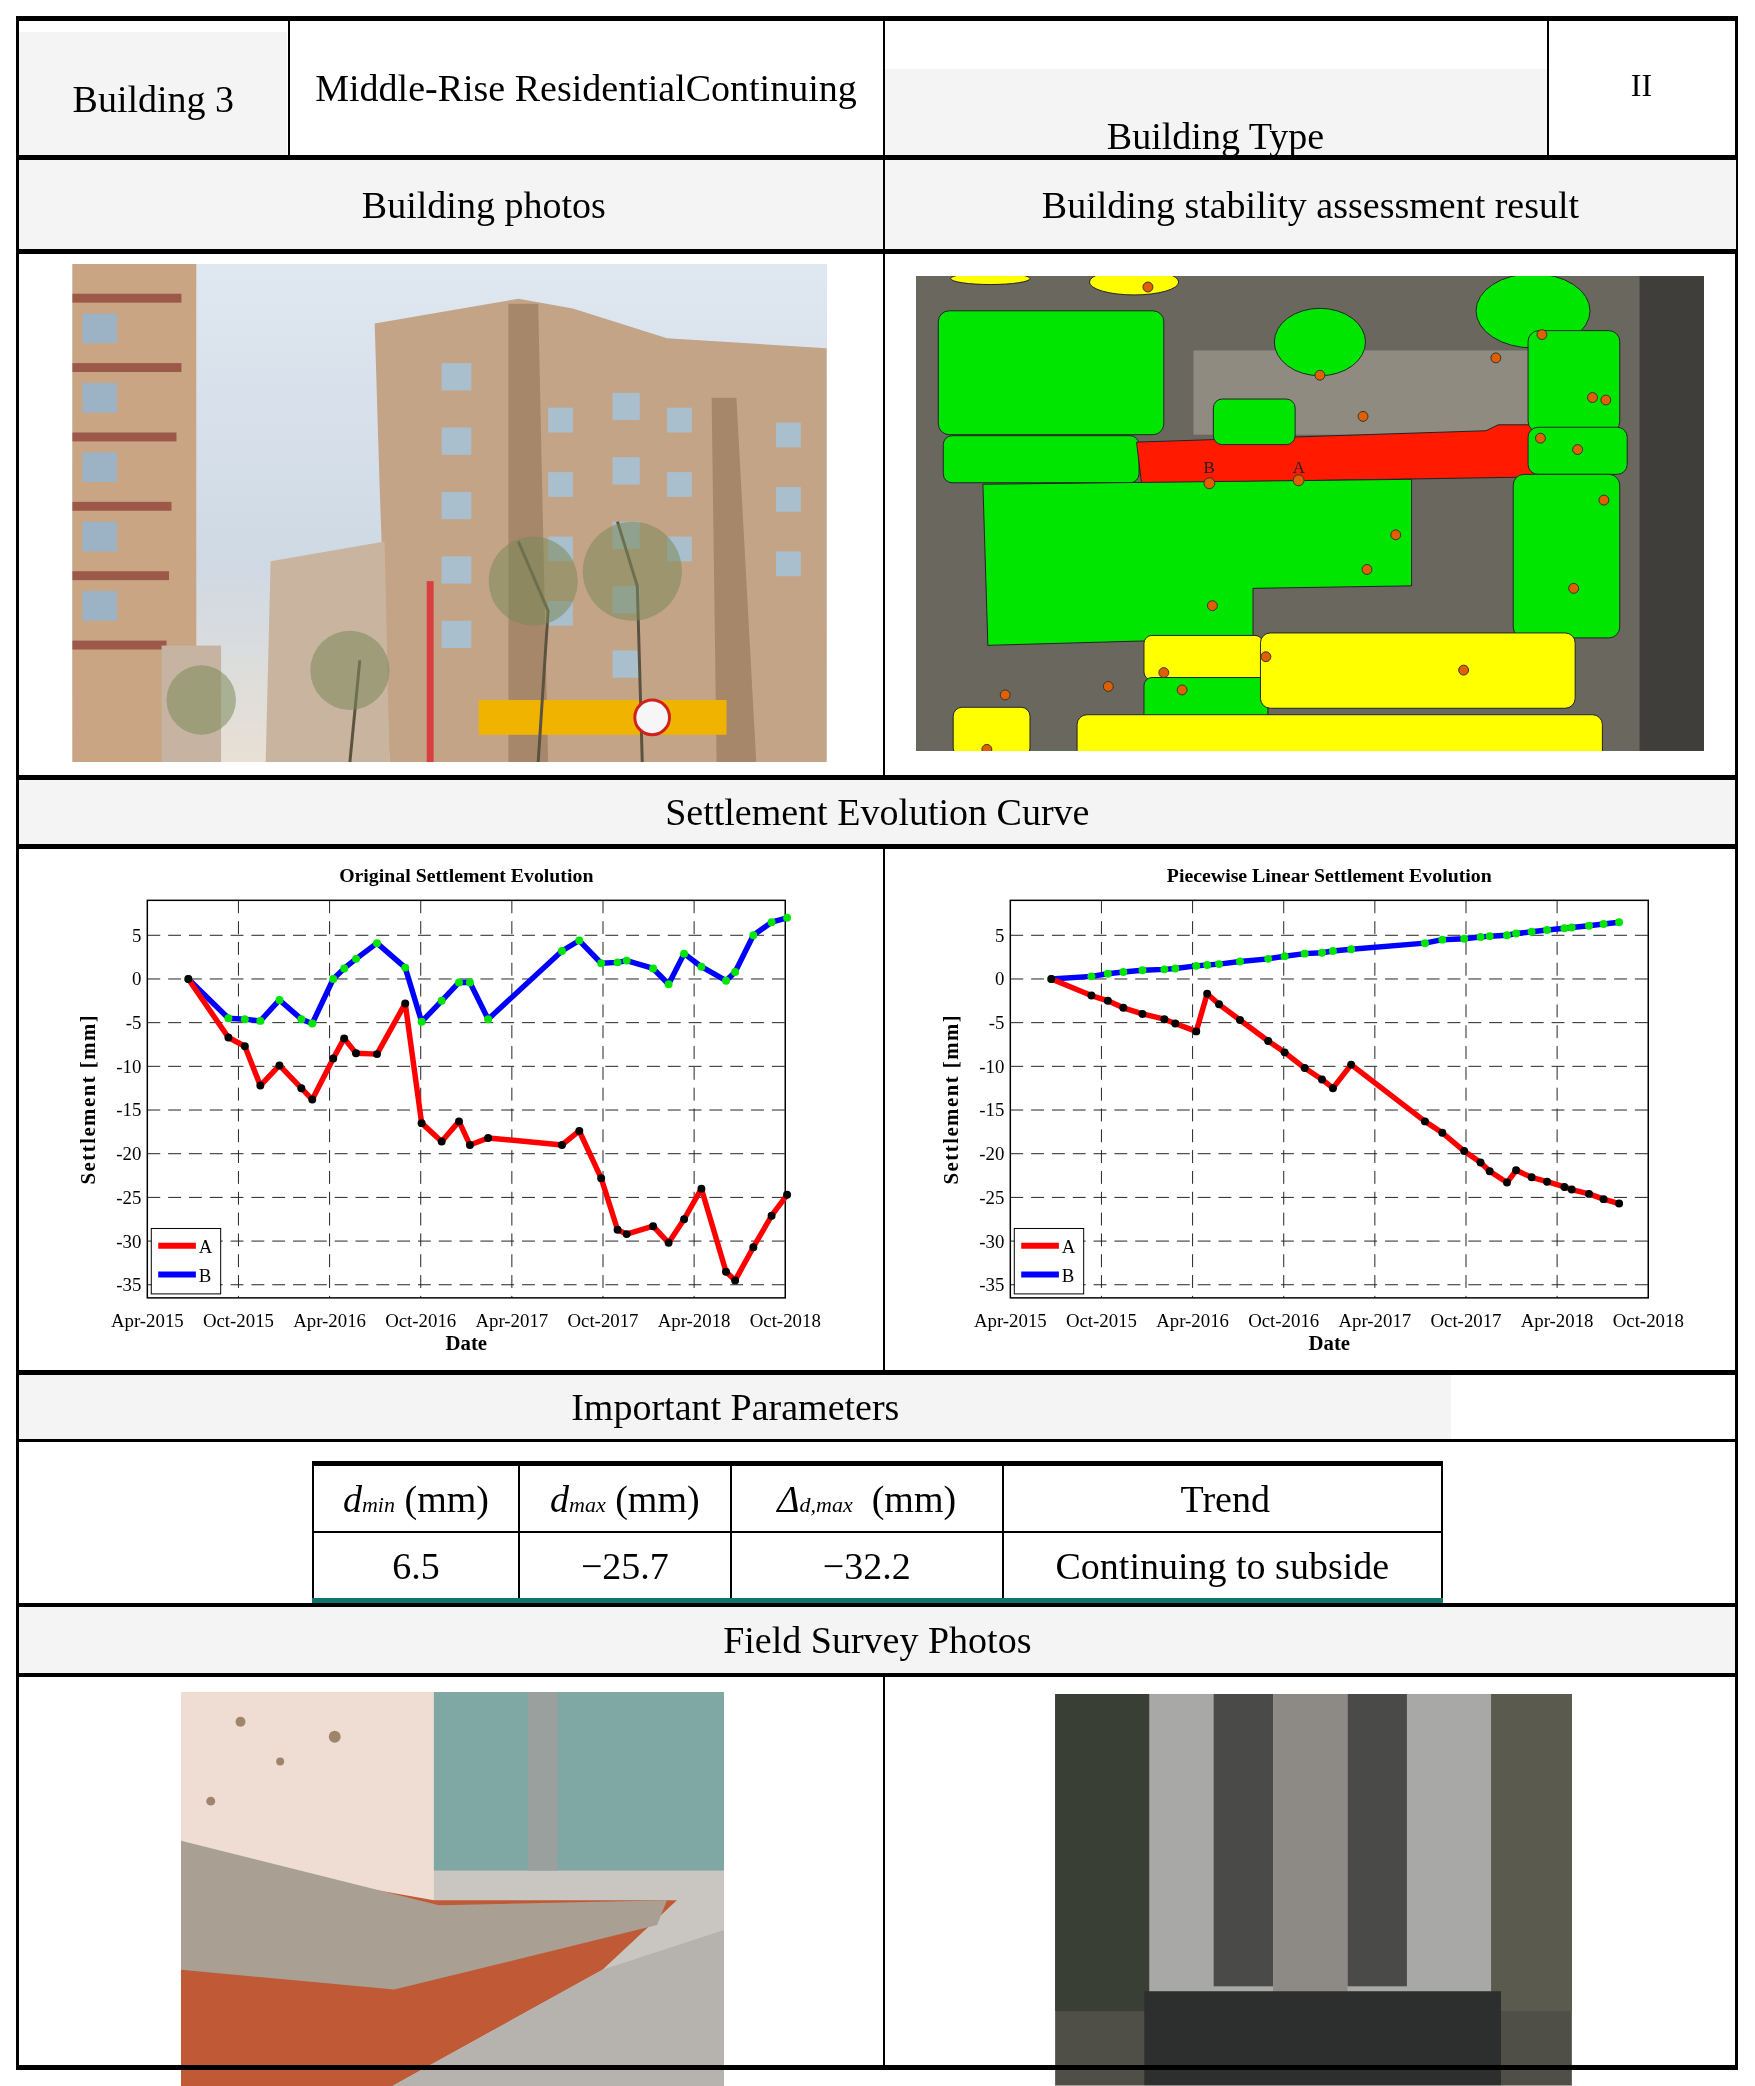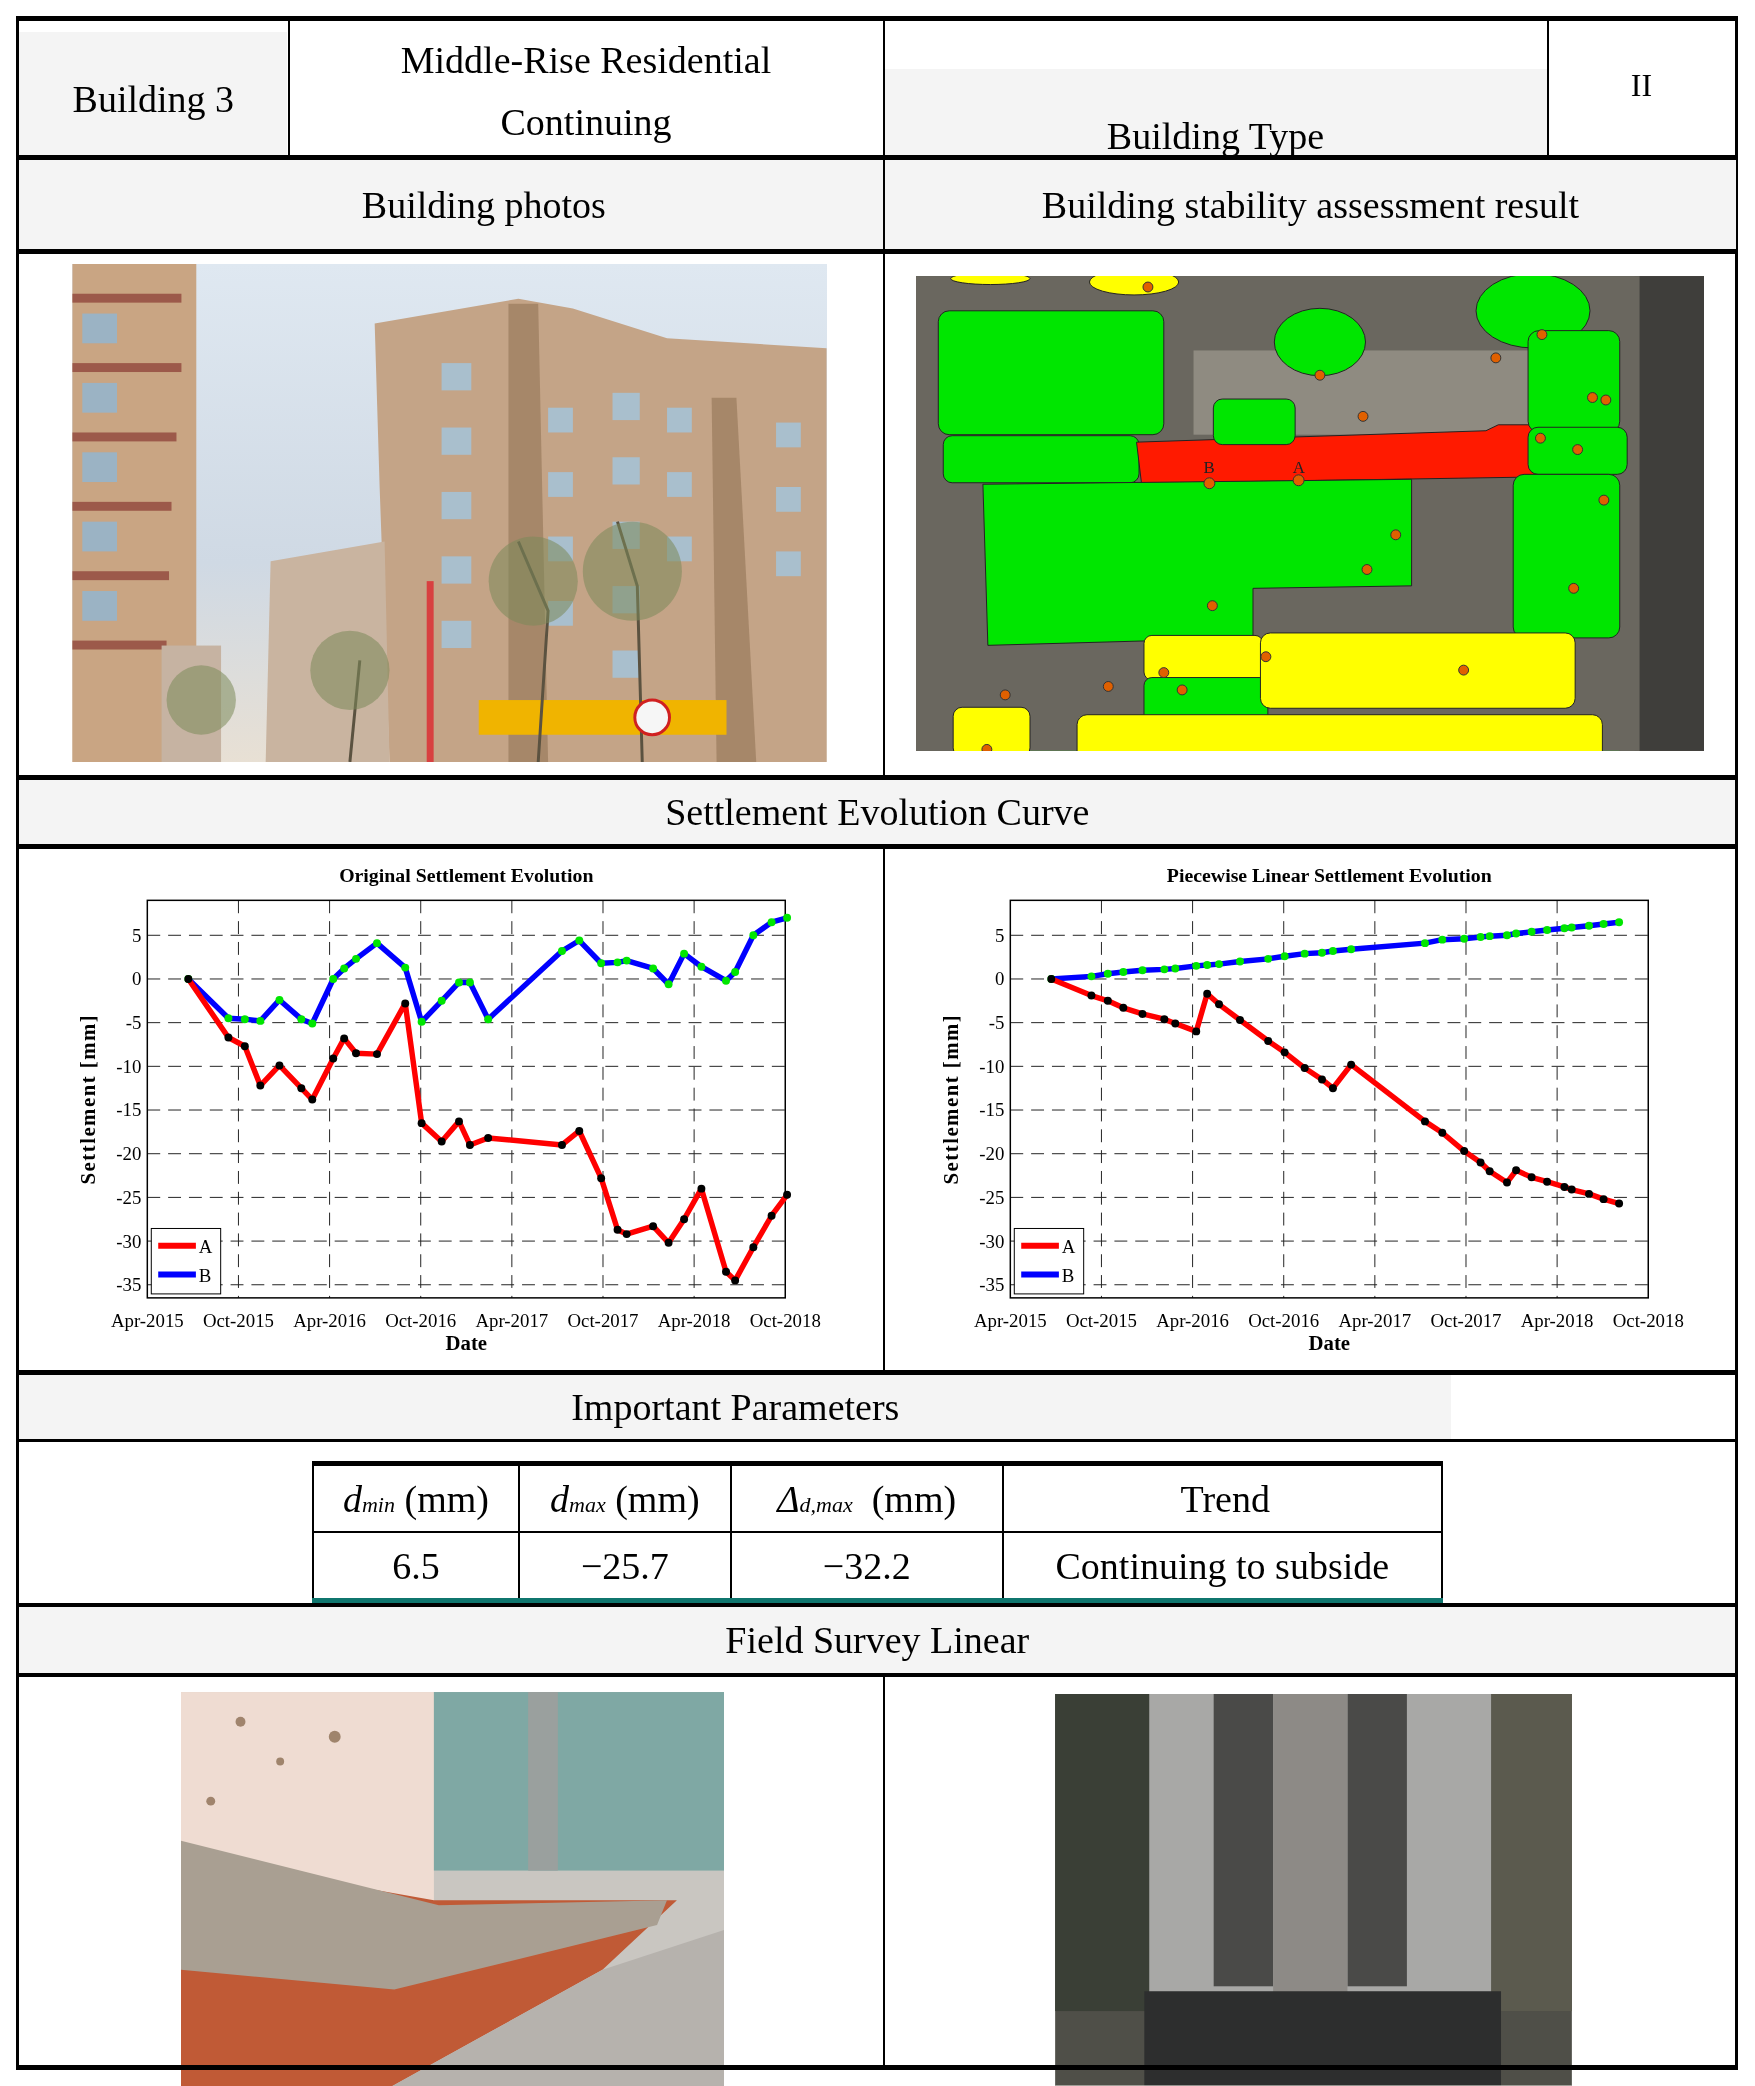--- a/index.html
+++ b/index.html
@@ -20,21 +20,21 @@
 </style>
 </head>
 <body>
 
 <div class="vline" style="left:16.4px;top:16.4px;width:3px;height:2053px;"></div>
 <div class="vline" style="left:1735px;top:16.4px;width:3px;height:2053px;"></div>
 
 <div class="cell gray" style="left:19.3px;top:32px;width:268px;height:134px;">
   <span>Building 3</span>
 </div>
-<div class="cell" style="left:289px;top:21.3px;width:594px;height:134px;flex-direction:column;">
+<div class="cell" style="left:289px;top:21.3px;width:594px;height:134px;flex-direction:row;">
   <span style="line-height:1.8;">Middle-Rise Residential</span>
   <span style="line-height:1.5;">Continuing</span>
 </div>
 <div class="cell gray" style="left:884px;top:21.3px;width:663px;height:134px;margin-top:48px;">
   <span>Building Type</span>
 </div>
 <div class="cell" style="left:1548px;top:21.3px;width:187px;height:128px;font-size:32px;">
   <span>II</span>
 </div>
 <div class="hline" style="left:16.4px;top:16.4px;width:1722px;height:5px;"></div>
@@ -444,21 +444,21 @@
     <td>−25.7</td>
     <td>−32.2</td>
     <td>Continuing to subside</td>
   </tr>
 </tbody>
   </table>
 
 <div class="hline" style="left:16.4px;top:1603px;width:1722px;height:5px;"></div>
 
 <div class="cell gray" style="left:19.3px;top:1607px;width:1716px;height:66px;">
-  <span>Field Survey Linear</span>
+  <span>Field Survey Photos</span>
 </div>
 <div class="hline" style="left:16.4px;top:1673px;width:1722px;height:4px;"></div>
 <div class="vline" style="left:883px;top:1677px;width:2px;height:392px;"></div>
 
 <div class="photo" style="left:181px;top:1692px;width:543px;height:434px;">
   <svg width="543" height="434" viewBox="0 0 1095 875">
     <rect width="1095" height="875" fill="#c9c6c1"></rect>
     <rect x="0" y="0" width="510" height="460" fill="#efdcd2"></rect>
     <rect x="510" y="0" width="585" height="360" fill="#7fa8a4"></rect>
     <rect x="700" y="0" width="60" height="360" fill="#9aa09e"></rect>

